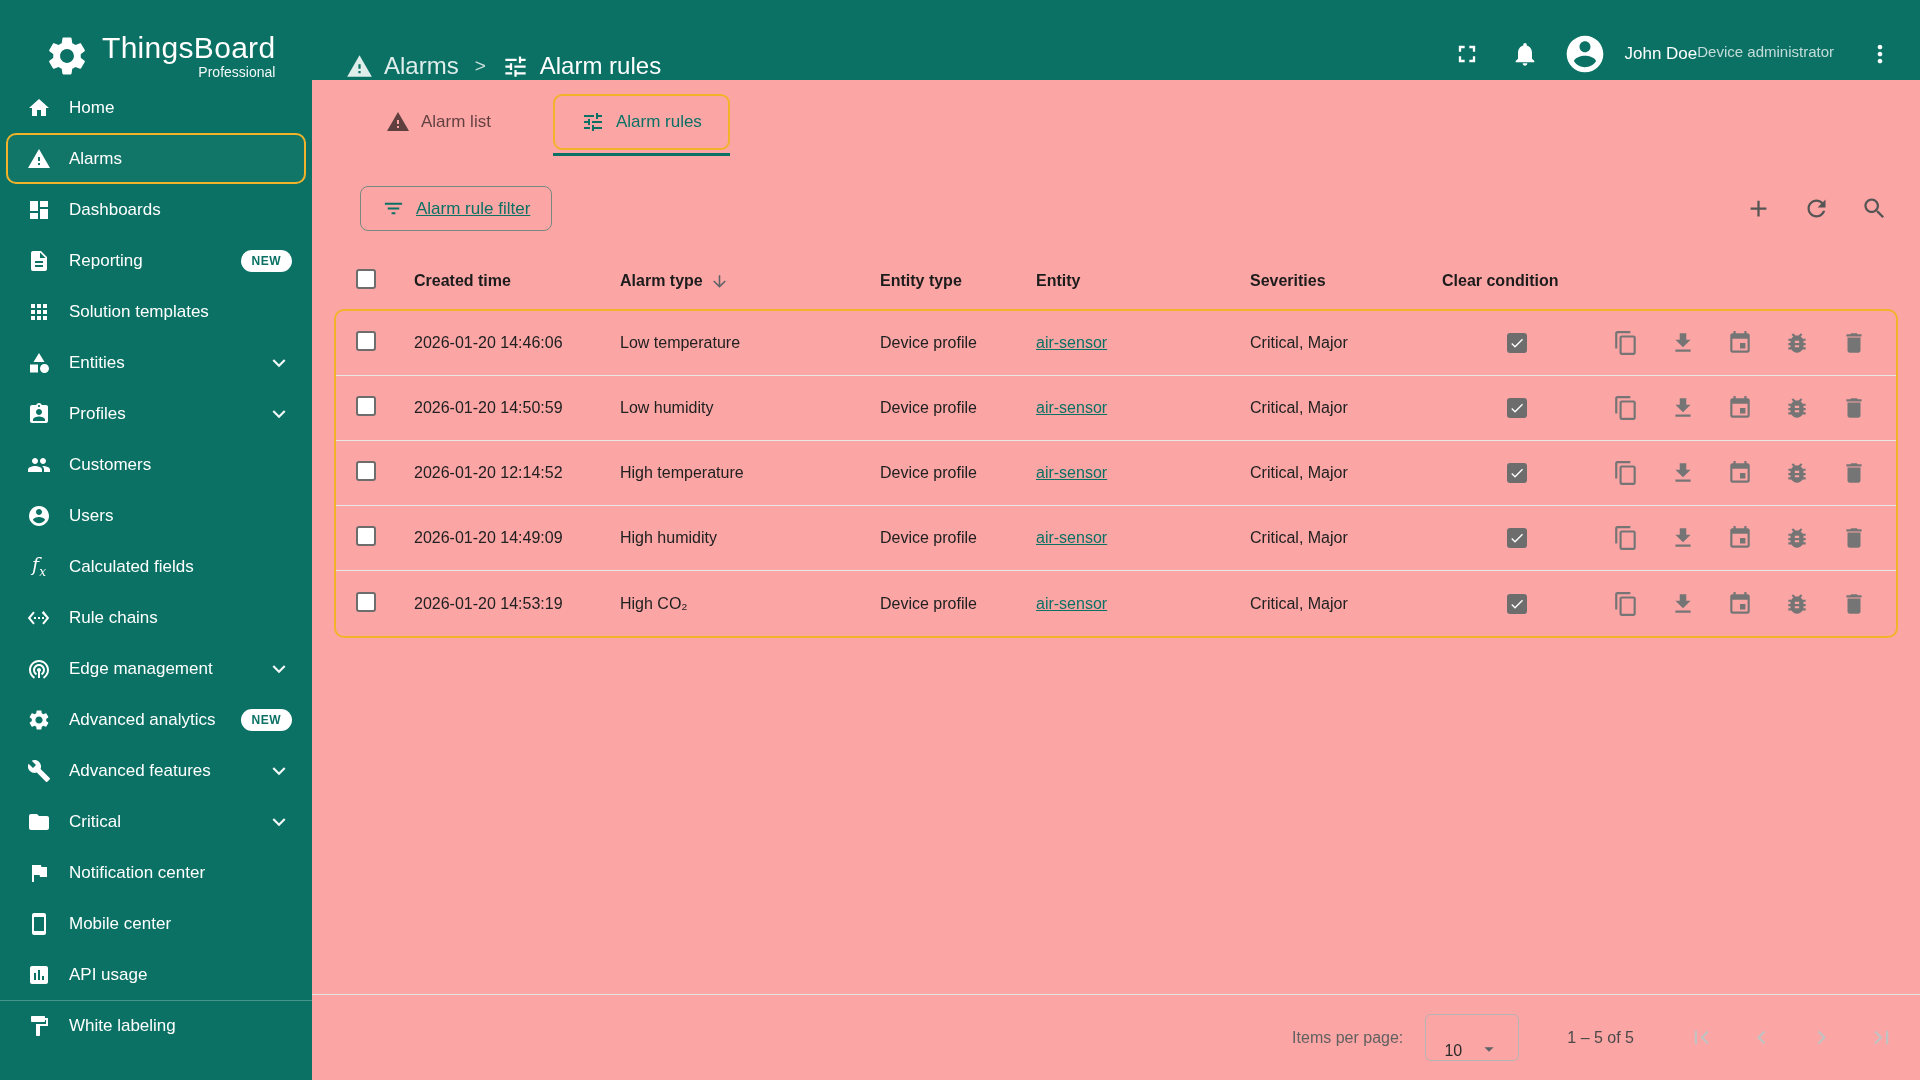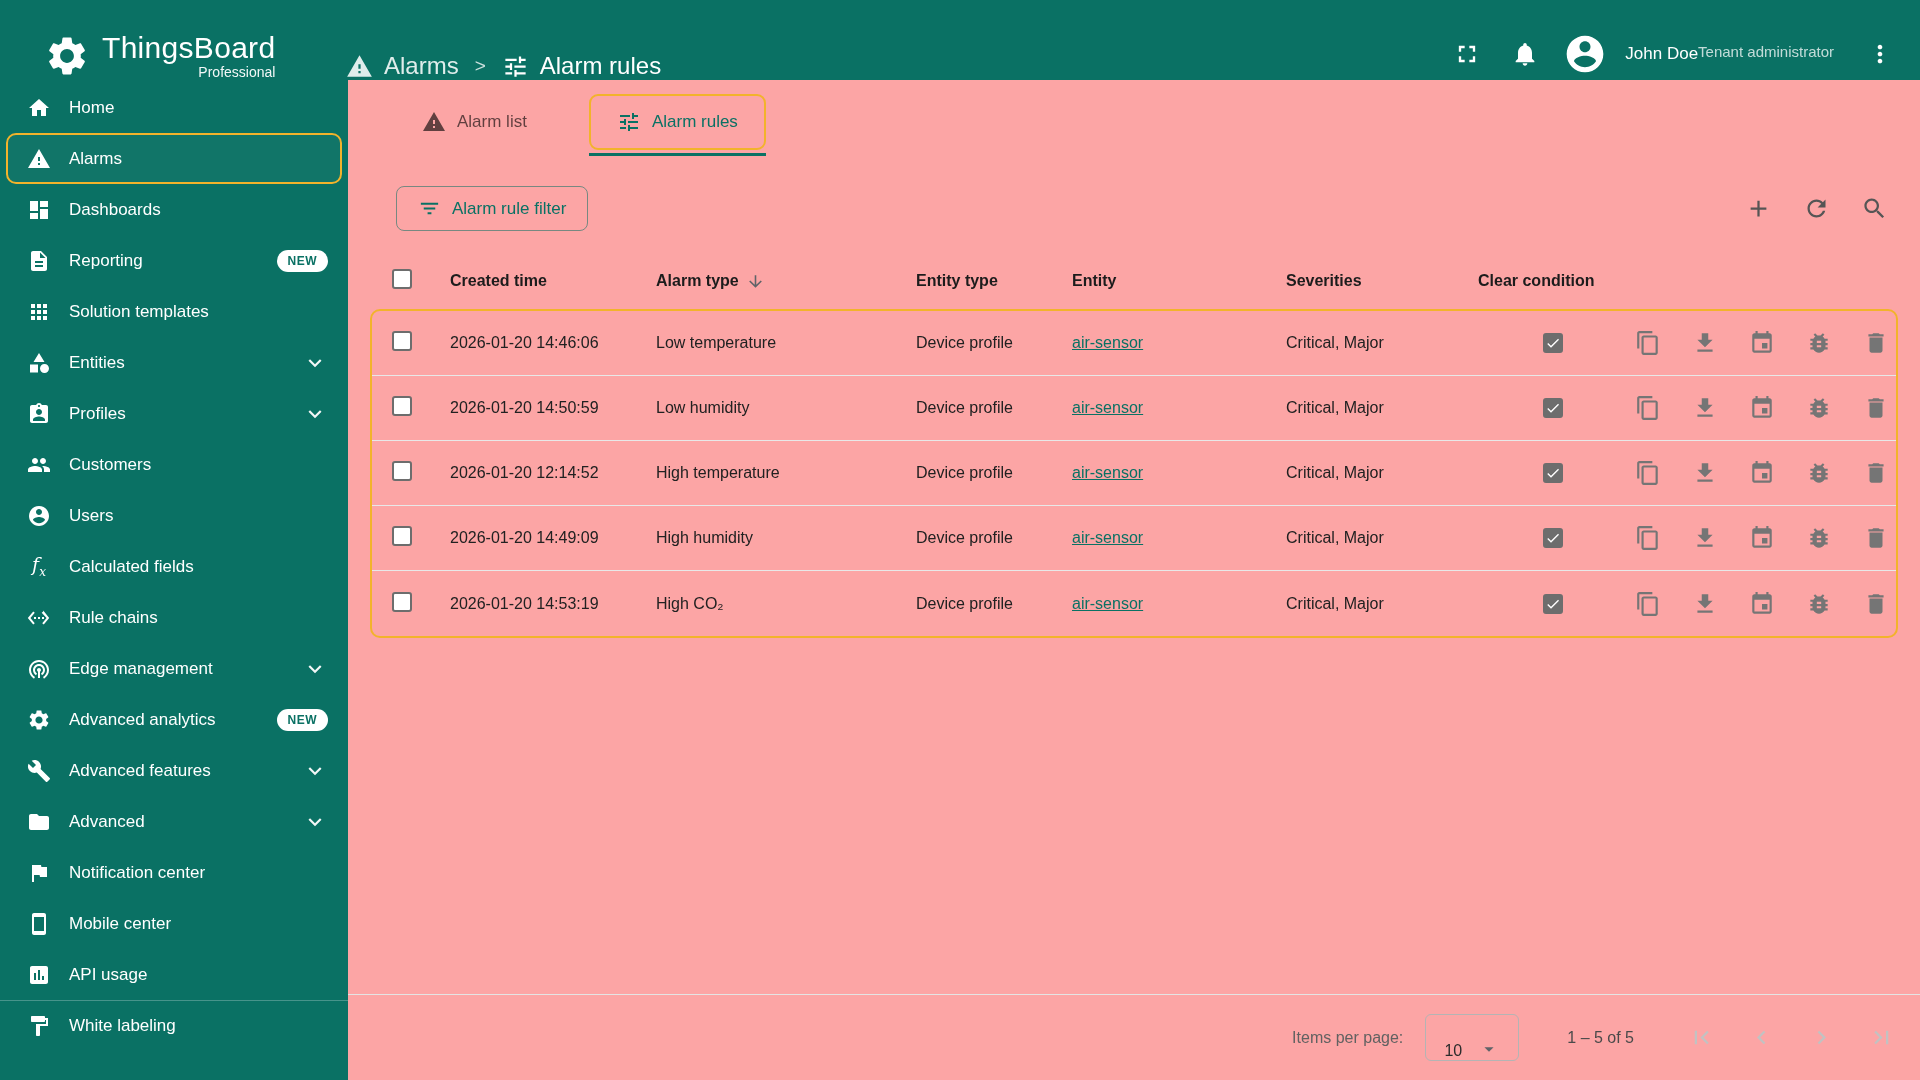--- a/index.html
+++ b/index.html
@@ -1,19 +1,19 @@
 <!DOCTYPE html>
 <html style="--primary: #0a7164; --highlight: #f2b32b;"><head>
 <meta charset="utf-8">
 <style>
   * { margin:0; padding:0; box-sizing:border-box; }
   html,body { width:1920px; height:1080px; overflow:hidden; background:#fff;
     font-family:"Liberation Sans","DejaVu Sans",sans-serif; color:#212121; }
   :root { --primary:#0a7164; --highlight:#f2b32b; --border:#e4e4e4; --muted:#616161; --icon-gray:#757575; }
-  button { background:none; border:0; cursor:pointer; font-family:inherit; color:inherit; }
+  button { background:none; border:0; cursor:pointer; font-family:inherit; color:inherit;text-decoration:underline; }
   .icon { display:inline-flex; align-items:center; justify-content:center; flex:none; }
   .icon svg { width:100%; height:100%; fill:currentColor; }
 
   .app { width:1920px; height:1080px; display:flex; flex-direction:column; }
 
   
   .topbar { height:80px; background:var(--primary); color:#fff; display:flex; align-items:flex-end; flex:none; padding-right:14px; }
   .logo-area { width:312px; flex:none; display:flex; align-items:center; gap:12px; padding-left:44px; }
   .logo-gear { width:46px; height:46px; color:#fff; }
   .logo-text { display:flex; flex-direction:column; align-items:flex-end; }
@@ -29,21 +29,21 @@
   .icon-btn .icon { width:28px; height:28px; }
   .avatar { width:44px; height:44px; color:#fff; margin-left:6px; }
   .user-info { display:flex; flex-direction:row; margin:0 14px 0 12px; line-height:1.25; }
   .user-name { font-size:17px; color:#fff; }
   .user-role { font-size:15px; color:rgba(255,255,255,.75); }
 
   
   .body { flex:1; display:flex; overflow:hidden; }
 
   
-  .sidebar { width:348px; flex:none; background:var(--primary); overflow:hidden; padding-top:2px; }
+  .sidebar { width:312px; flex:none; background:var(--primary); overflow:hidden; padding-top:2px; }
   .side-item { height:51px; display:flex; align-items:center; gap:18px; padding:0 20px 0 27px;
     color:#fff; font-size:17px; font-weight:500; cursor:pointer; white-space:nowrap; }
   .side-item.active { border:2px solid var(--highlight); border-radius:10px; margin:0 6px; padding-left:19px; padding-right:14px; background:rgba(255,255,255,.03); }
   .side-item.divided { border-top:1px solid rgba(255,255,255,.25); }
   .side-icon { width:24px; height:24px; }
   .side-label { flex:none; }
   .badge { margin-left:auto; background:#fff; color:var(--primary); font-size:12px; font-weight:700;
     letter-spacing:.5px; padding:5px 11px; border-radius:13px; line-height:1; }
   .chev { margin-left:auto; width:26px; height:26px; opacity:.95; }
   .fx-text { font-style:italic; font-family:"DejaVu Serif",serif; font-size:19px; line-height:1; }
@@ -151,21 +151,21 @@
             </svg>
           </span>
       </button>
       <span class="icon avatar">
           <svg viewBox="0 0 24 24">
             <path d="M12 2C6.48 2 2 6.48 2 12s4.48 10 10 10 10-4.48 10-10S17.52 2 12 2zm0 3c1.66 0 3 1.34 3 3s-1.34 3-3 3-3-1.34-3-3 1.34-3 3-3zm0 14.2c-2.5 0-4.71-1.28-6-3.22.03-1.99 4-3.08 6-3.08 1.99 0 5.97 1.09 6 3.08-1.29 1.94-3.5 3.22-6 3.22z"></path>
           </svg>
         </span>
       <div class="user-info">
         <span class="user-name">John Doe</span>
-        <span class="user-role">Tenant administrator</span>
+        <span class="user-role">Device administrator</span>
       </div>
       <button class="icon-btn">
         <span class="icon">
             <svg viewBox="0 0 24 24">
               <path d="M12 8c1.1 0 2-.9 2-2s-.9-2-2-2-2 .9-2 2 .9 2 2 2zm0 2c-1.1 0-2 .9-2 2s.9 2 2 2 2-.9 2-2-.9-2-2-2zm0 6c-1.1 0-2 .9-2 2s.9 2 2 2 2-.9 2-2-.9-2-2-2z"></path>
             </svg>
           </span>
       </button>
     </div>
   </header>
@@ -318,21 +318,21 @@
               <path d="M7.41 8.59L12 13.17l4.59-4.58L18 10l-6 6-6-6 1.41-1.41z"></path>
             </svg>
           </span>
   </div>
         <div class="side-item">
     <span class="icon side-icon">
             <svg viewBox="0 0 24 24">
               <path d="M10 4H4c-1.1 0-2 .9-2 2v12c0 1.1.9 2 2 2h16c1.1 0 2-.9 2-2V8c0-1.1-.9-2-2-2h-8l-2-2z"></path>
             </svg>
           </span>
-    <span class="side-label">Advanced</span>
+    <span class="side-label">Critical</span>
 
     <span class="icon chev">
             <svg viewBox="0 0 24 24">
               <path d="M7.41 8.59L12 13.17l4.59-4.58L18 10l-6 6-6-6 1.41-1.41z"></path>
             </svg>
           </span>
   </div>
         <div class="side-item">
     <span class="icon side-icon">
             <svg viewBox="0 0 24 24">

